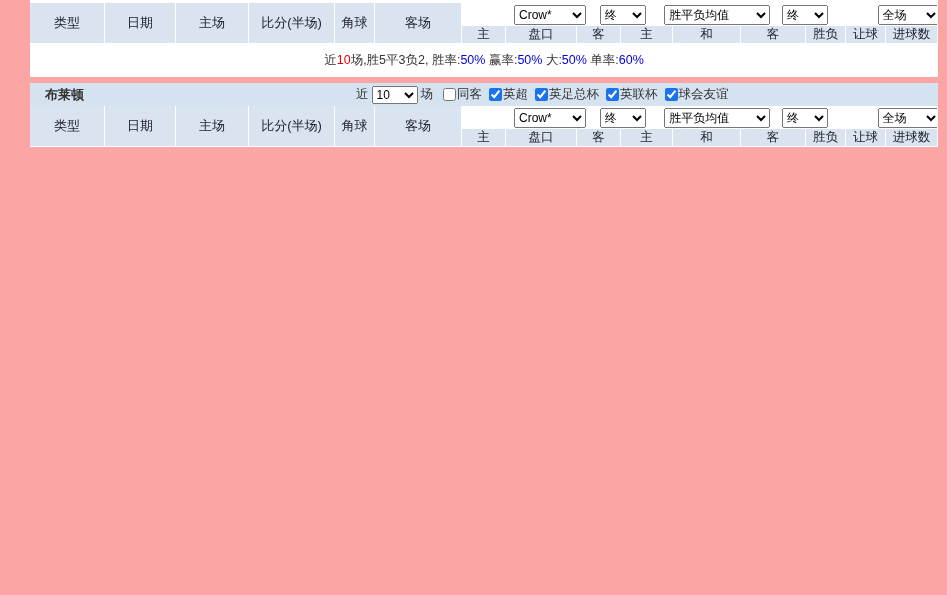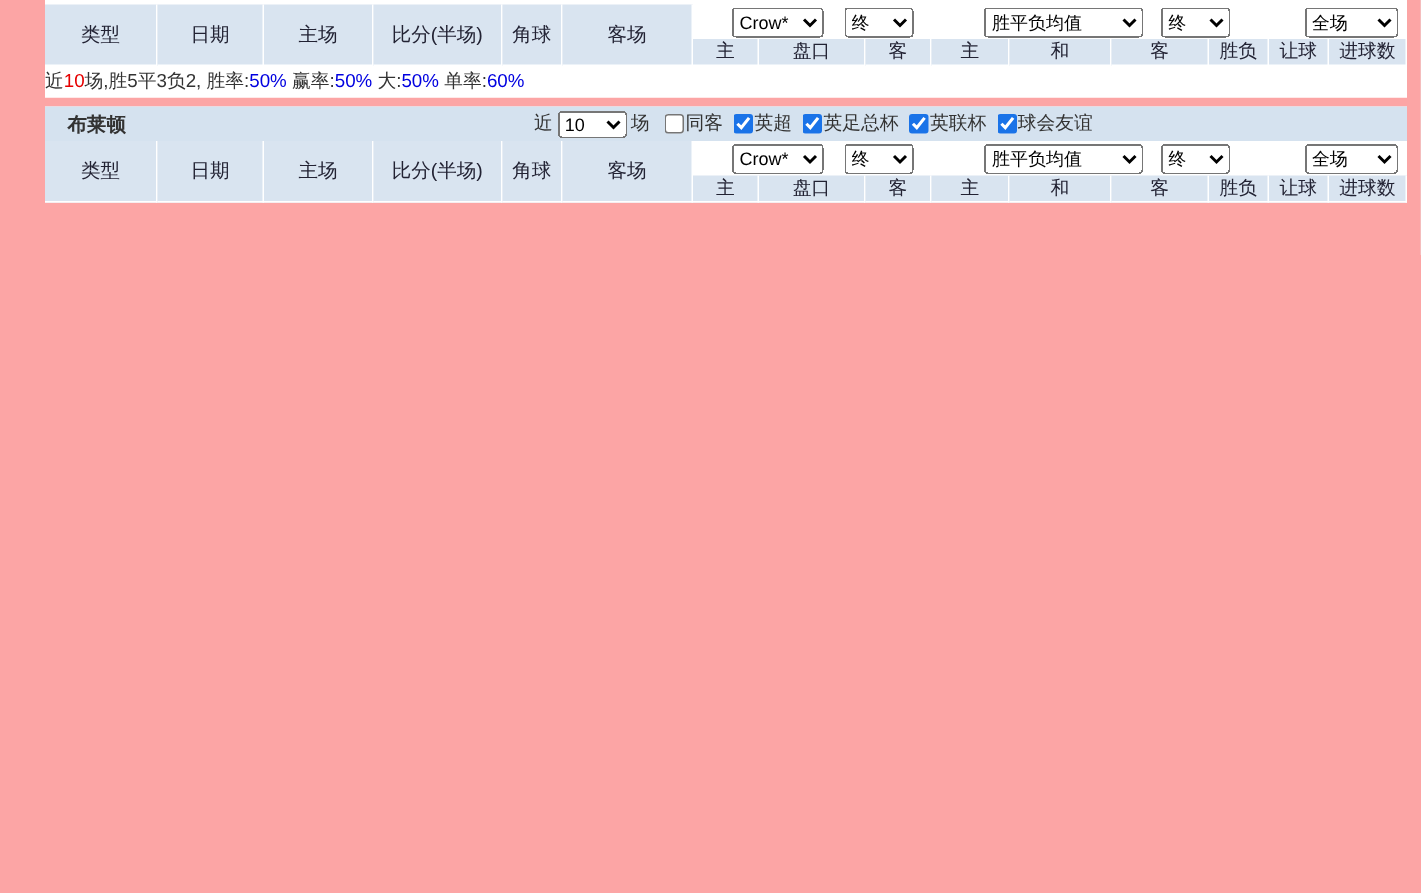--- a/index.html
+++ b/index.html
@@ -6,29 +6,29 @@
   html,body{margin:0;padding:0}
   body{font-family:"Liberation Sans","DejaVu Sans",sans-serif;background:#e8e8e8}
   .page{width:947px;height:595px;background:#fca5a5;overflow:hidden;position:relative}
   .content{margin-left:30px;width:908px;background:#fff}
   .c1{padding-top:3px}
   .gap{height:6px}
   table{border-collapse:separate;border-spacing:0;table-layout:fixed;width:908px;font-size:12.5px;color:#333}
   th{font-weight:normal;background:#d9e4f0;color:#223;border-right:1px solid #fff;border-bottom:1px solid #fff;text-align:center;font-size:13px;overflow:hidden;white-space:nowrap}
   .hdr-top .selects-cell{background:#fff;height:23px;border-bottom:none;text-align:left;vertical-align:middle}
   .hdr-bot th{height:16px;font-size:12.5px;padding:0}
-  td{height:29px;text-align:left;overflow:hidden;white-space:nowrap;border-right:1px solid #e4e4e4;border-bottom:1px solid #d9d9d9;padding:0}
+  td{height:29px;text-align:center;overflow:hidden;white-space:nowrap;border-right:1px solid #e4e4e4;border-bottom:1px solid #d9d9d9;padding:8px}
   .c-black{color:#333}
   .c-num{color:#e60000}
   .c-pct{color:#0000e0}
   .summary-row td{height:21px;font-size:12.5px;border-right:none;border-bottom:none;background:#fff}
   select{font-size:12px;height:20px;font-family:"Liberation Sans","DejaVu Sans",sans-serif}
-  .sel-crow{width:61px;margin-left:25px}
+  .sel-crow{width:72px;margin-left:51px}
   .sel-fin1{width:46px;margin-left:10px}
-  .sel-avg{width:106px;margin-left:44px}
+  .sel-avg{width:106px;margin-left:15px}
   .sel-fin2{width:46px;margin-left:8px}
   .sel-scope{width:62px;margin-left:46px}
   .teambar{height:23px;background:#d5e2ef;position:relative;font-size:12.5px;line-height:23px;color:#333}
   .teambar .team{margin-left:15px;font-weight:bold;font-size:13px}
   .bar-controls{position:absolute;left:323px;top:0;height:23px;display:flex;align-items:center}
   .bar-controls .lbl{margin:0 3px}
   .sel-recent{width:46px;height:18px}
   input[type=checkbox]{width:13px;height:13px;accent-color:#1a73e8;margin:0 1px 0 7px;vertical-align:middle}
   .filter span{vertical-align:middle}
 </style>

